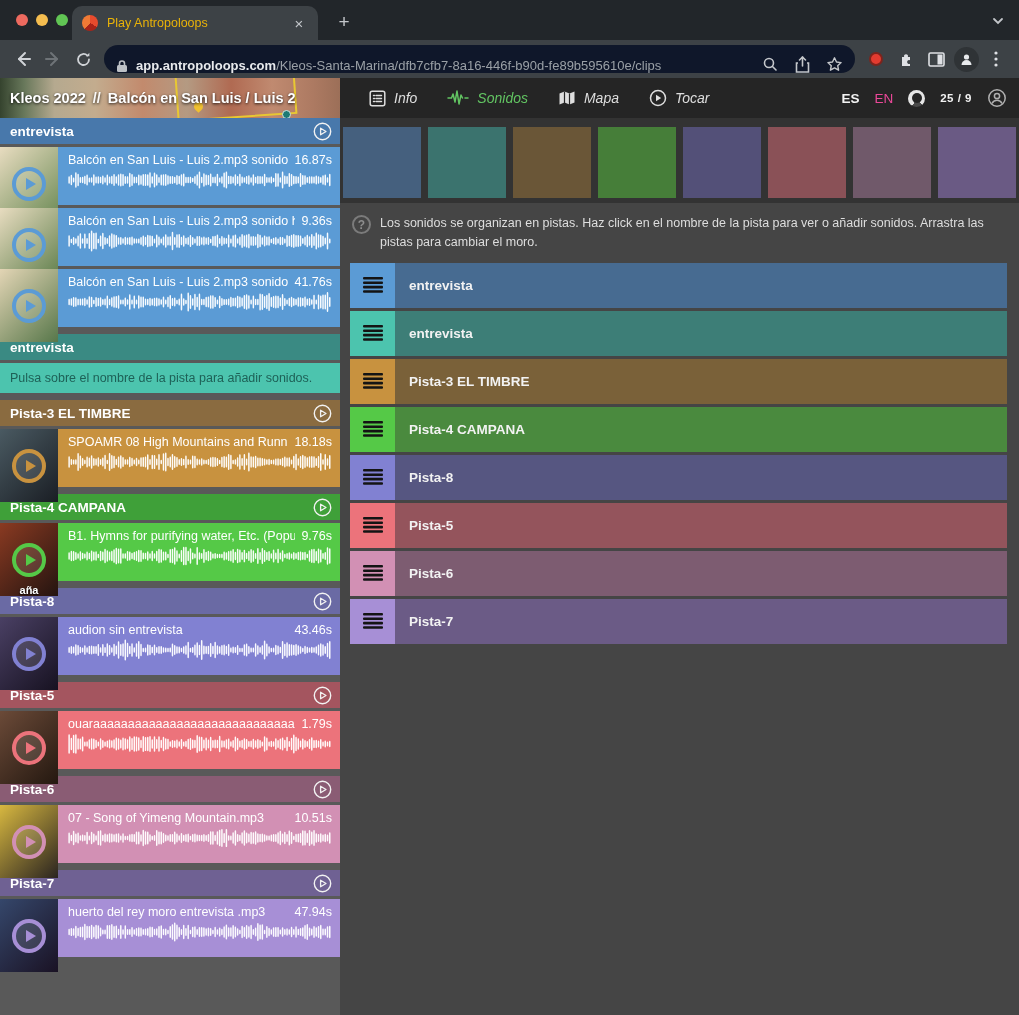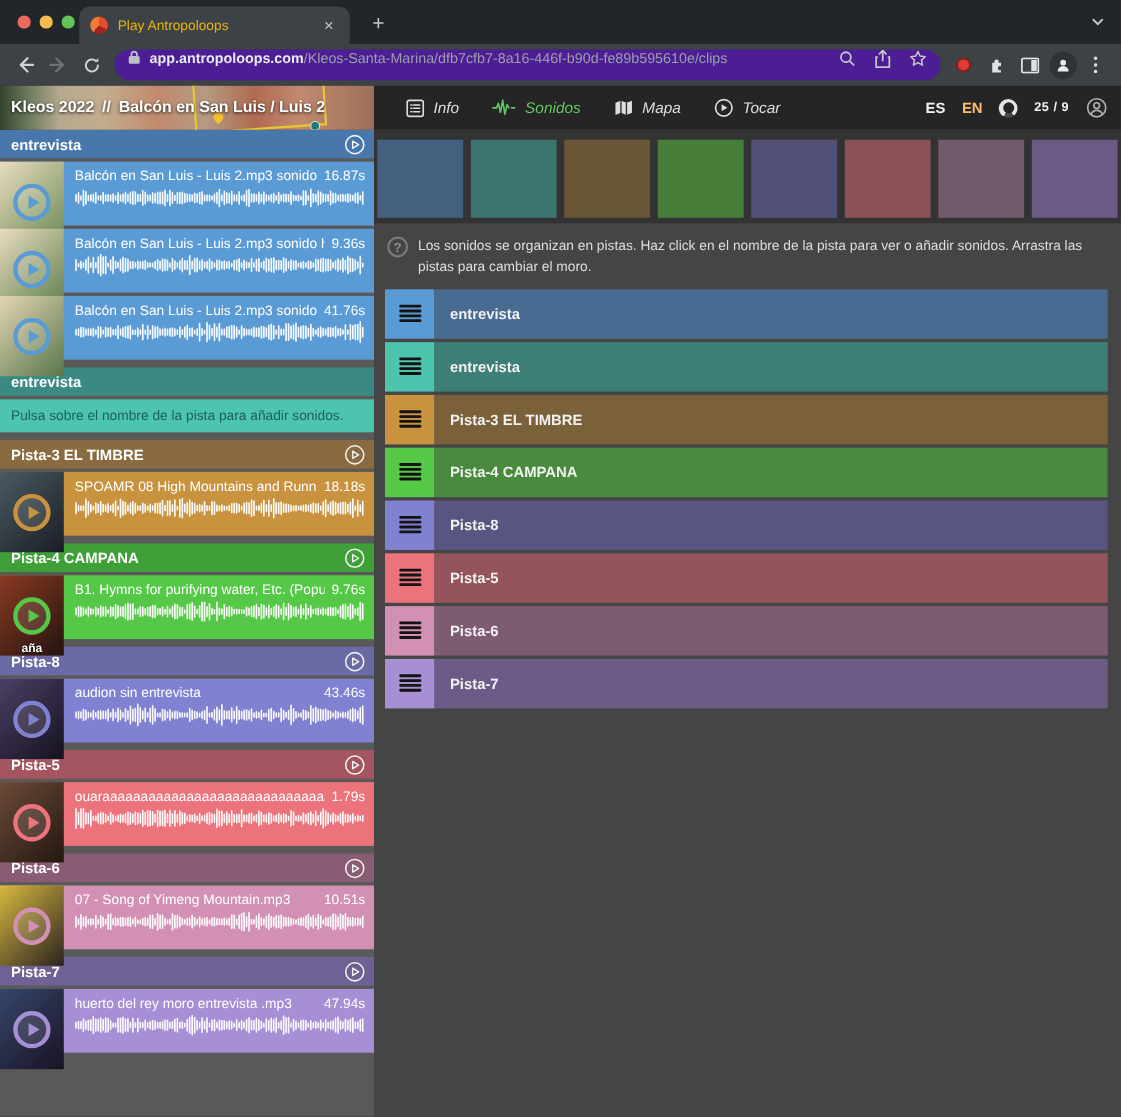--- a/index.html
+++ b/index.html
@@ -15,22 +15,22 @@
   .favicon { width:16px; height:16px; border-radius:50%; flex:none;
     background:conic-gradient(#e84b2d 0 120deg,#a82318 120deg 220deg,#f07a35 220deg 360deg); }
   .tab-title { flex:1; color:#eab308; font-size:12.5px; margin-left:9px; white-space:nowrap; overflow:hidden; }
   .tab-close { color:#c3c6ca; font-size:15px; width:18px; text-align:center; cursor:default; }
   .newtab { position:absolute; left:330px; bottom:4px; width:28px; height:28px; color:#c3c6ca;
     font-size:19px; display:flex; align-items:center; justify-content:center; }
   .strip-chevron { position:absolute; right:14px; bottom:8px; color:#c3c6ca; }
 
   .toolbar { height:38px; background:#3d4246; display:flex; align-items:center; padding:0 8px; }
   .tb-btn { width:30px; height:30px; display:flex; align-items:center; justify-content:center; flex:none; }
-  .urlpill { flex:1; height:28px; margin:0 6px; border-radius:14px; background:#4c1d95;
-    display:flex; align-items:flex-start; padding:0 12px; min-width:0; }
+  .urlpill { flex:1; height:28px; margin:0 6px; border-radius:14px; background:#0f172a;
+    display:flex; align-items:flex-end; padding:0 12px; min-width:0; }
   .url-text { flex:1; font-size:13px; white-space:nowrap; overflow:hidden; margin-left:8px; }
   .url-domain { color:#e8eaed; font-weight:700; }
   .url-path { color:#9aa0a6; }
   .pill-icons { display:flex; gap:16px; margin-left:10px; flex:none; }
   .rec-dot { width:14px; height:14px; border-radius:50%; background:#e23b30; border:2px solid #7c241d; }
   .avatar-circle { width:25px; height:25px; border-radius:50%; background:#2f3336;
     display:flex; align-items:center; justify-content:center; }
 
   
   .appheader { height:40px; background:#252525; display:flex; align-items:center; }
@@ -44,21 +44,21 @@
     background:#1d7a74; border:1.5px solid #cfe5e2; }
   .breadcrumb { position:absolute; inset:0; display:flex; align-items:center; padding-left:10px;
     color:#fff; font-size:14.5px; font-weight:600; text-shadow:0 1px 3px rgba(0,0,0,.85); white-space:nowrap; }
   .bc-sep { margin:0 7px; opacity:.95; }
   .nav { display:flex; align-items:center; margin-left:14px; height:40px;font-style:italic; }
   .navtab { display:flex; align-items:center; gap:8px; padding:0 15px; height:40px;
     color:#dedede; font-size:14px; }
   .navtab.active { color:#62c462; }
   .hdr-right { margin-left:auto; display:flex; align-items:center; gap:15px; padding-right:12px; }
   .lang-es { color:#f2f2f2; font-size:13.5px; font-weight:700; }
-  .lang-en { color:#fdba74; font-size:13.5px; font-weight:700; }
+  .lang-en { color:#ec4899; font-size:13.5px; font-weight:400; }
   .loader { width:17px; height:17px; border-radius:50%; position:relative;
     background:conic-gradient(from 210deg,#e6e6e6 0 290deg,#4a4a4a 290deg 360deg); }
   .loader::after { content:''; position:absolute; inset:3.5px; border-radius:50%; background:#252525; }
   .counter { color:#f2f2f2; font-size:11.5px; font-weight:700; letter-spacing:.5px; }
 
   
   .content { display:flex; height:897px; }
 
   
   .sidebar { width:340px; flex:none; background:#595959; display:flex; flex-direction:column; overflow:hidden; }

